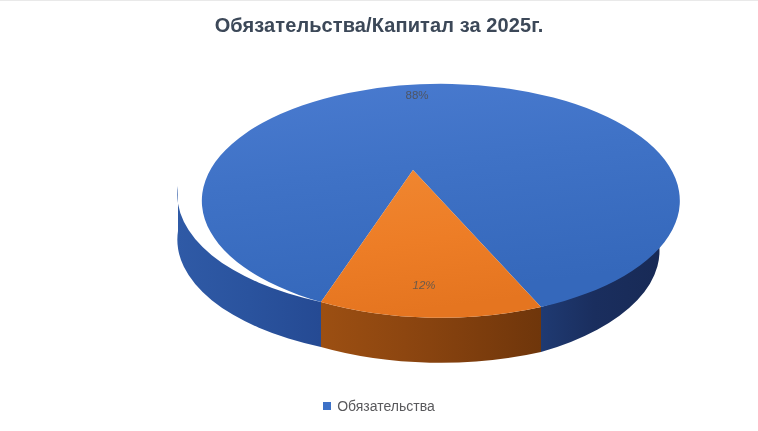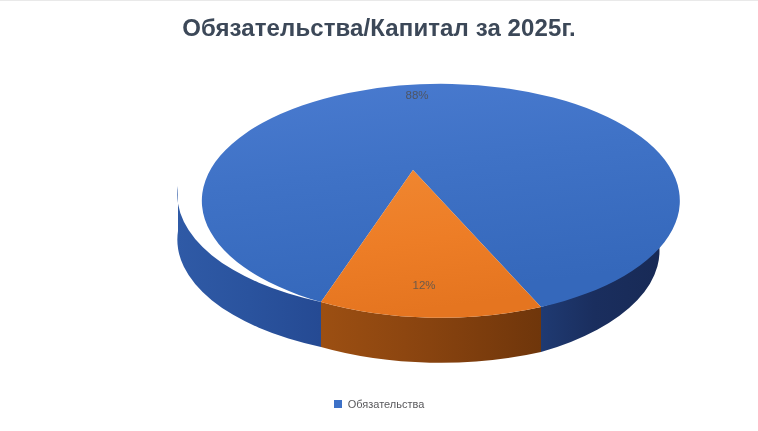--- a/index.html
+++ b/index.html
@@ -25,21 +25,21 @@
     width: 758px;
     height: 1px;
     background: #e9e9e9;
   }
   .chart-title {
     position: absolute;
     left: 0;
     top: 14px;
     width: 758px;
     text-align: center;
-    font-size: 24px;
+    font-size: 20px;
     font-weight: bold;
     color: #3c4858;
     letter-spacing: 0.1px;
     white-space: nowrap;
   }
   .plot-area {
     position: absolute;
     left: 0;
     top: 0;
     width: 758px;
@@ -60,21 +60,21 @@
     white-space: nowrap;
     transform: translate(-50%, -50%);
   }
   .data-label.on-blue {
     color: #4e5565;
   }
   .data-label.on-orange {
     color: #6c5a4a;
   }
   #label-0 { left: 379px; top: 95px; }
-  #label-1 { left: 386px; top: 285px; }
+  #label-1 { left: 386px; top: 285px; font-style: italic; }
 
   .legend {
     position: absolute;
     left: 0;
     top: 398px;
     width: 758px;
     display: flex;
     justify-content: center;
     align-items: center;
     gap: 34px;
@@ -84,21 +84,21 @@
     align-items: center;
     gap: 6px;
   }
   .legend-swatch {
     width: 8px;
     height: 8px;
     display: inline-block;
     flex: 0 0 auto;
   }
   .legend-label {
-    font-size: 11px;
+    font-size: 14px;
     color: #59595c;
     white-space: nowrap;
   }
 </style>
 </head>
 <body>
 
 <div id="screenshot">
 
   <div class="top-rule"></div>

